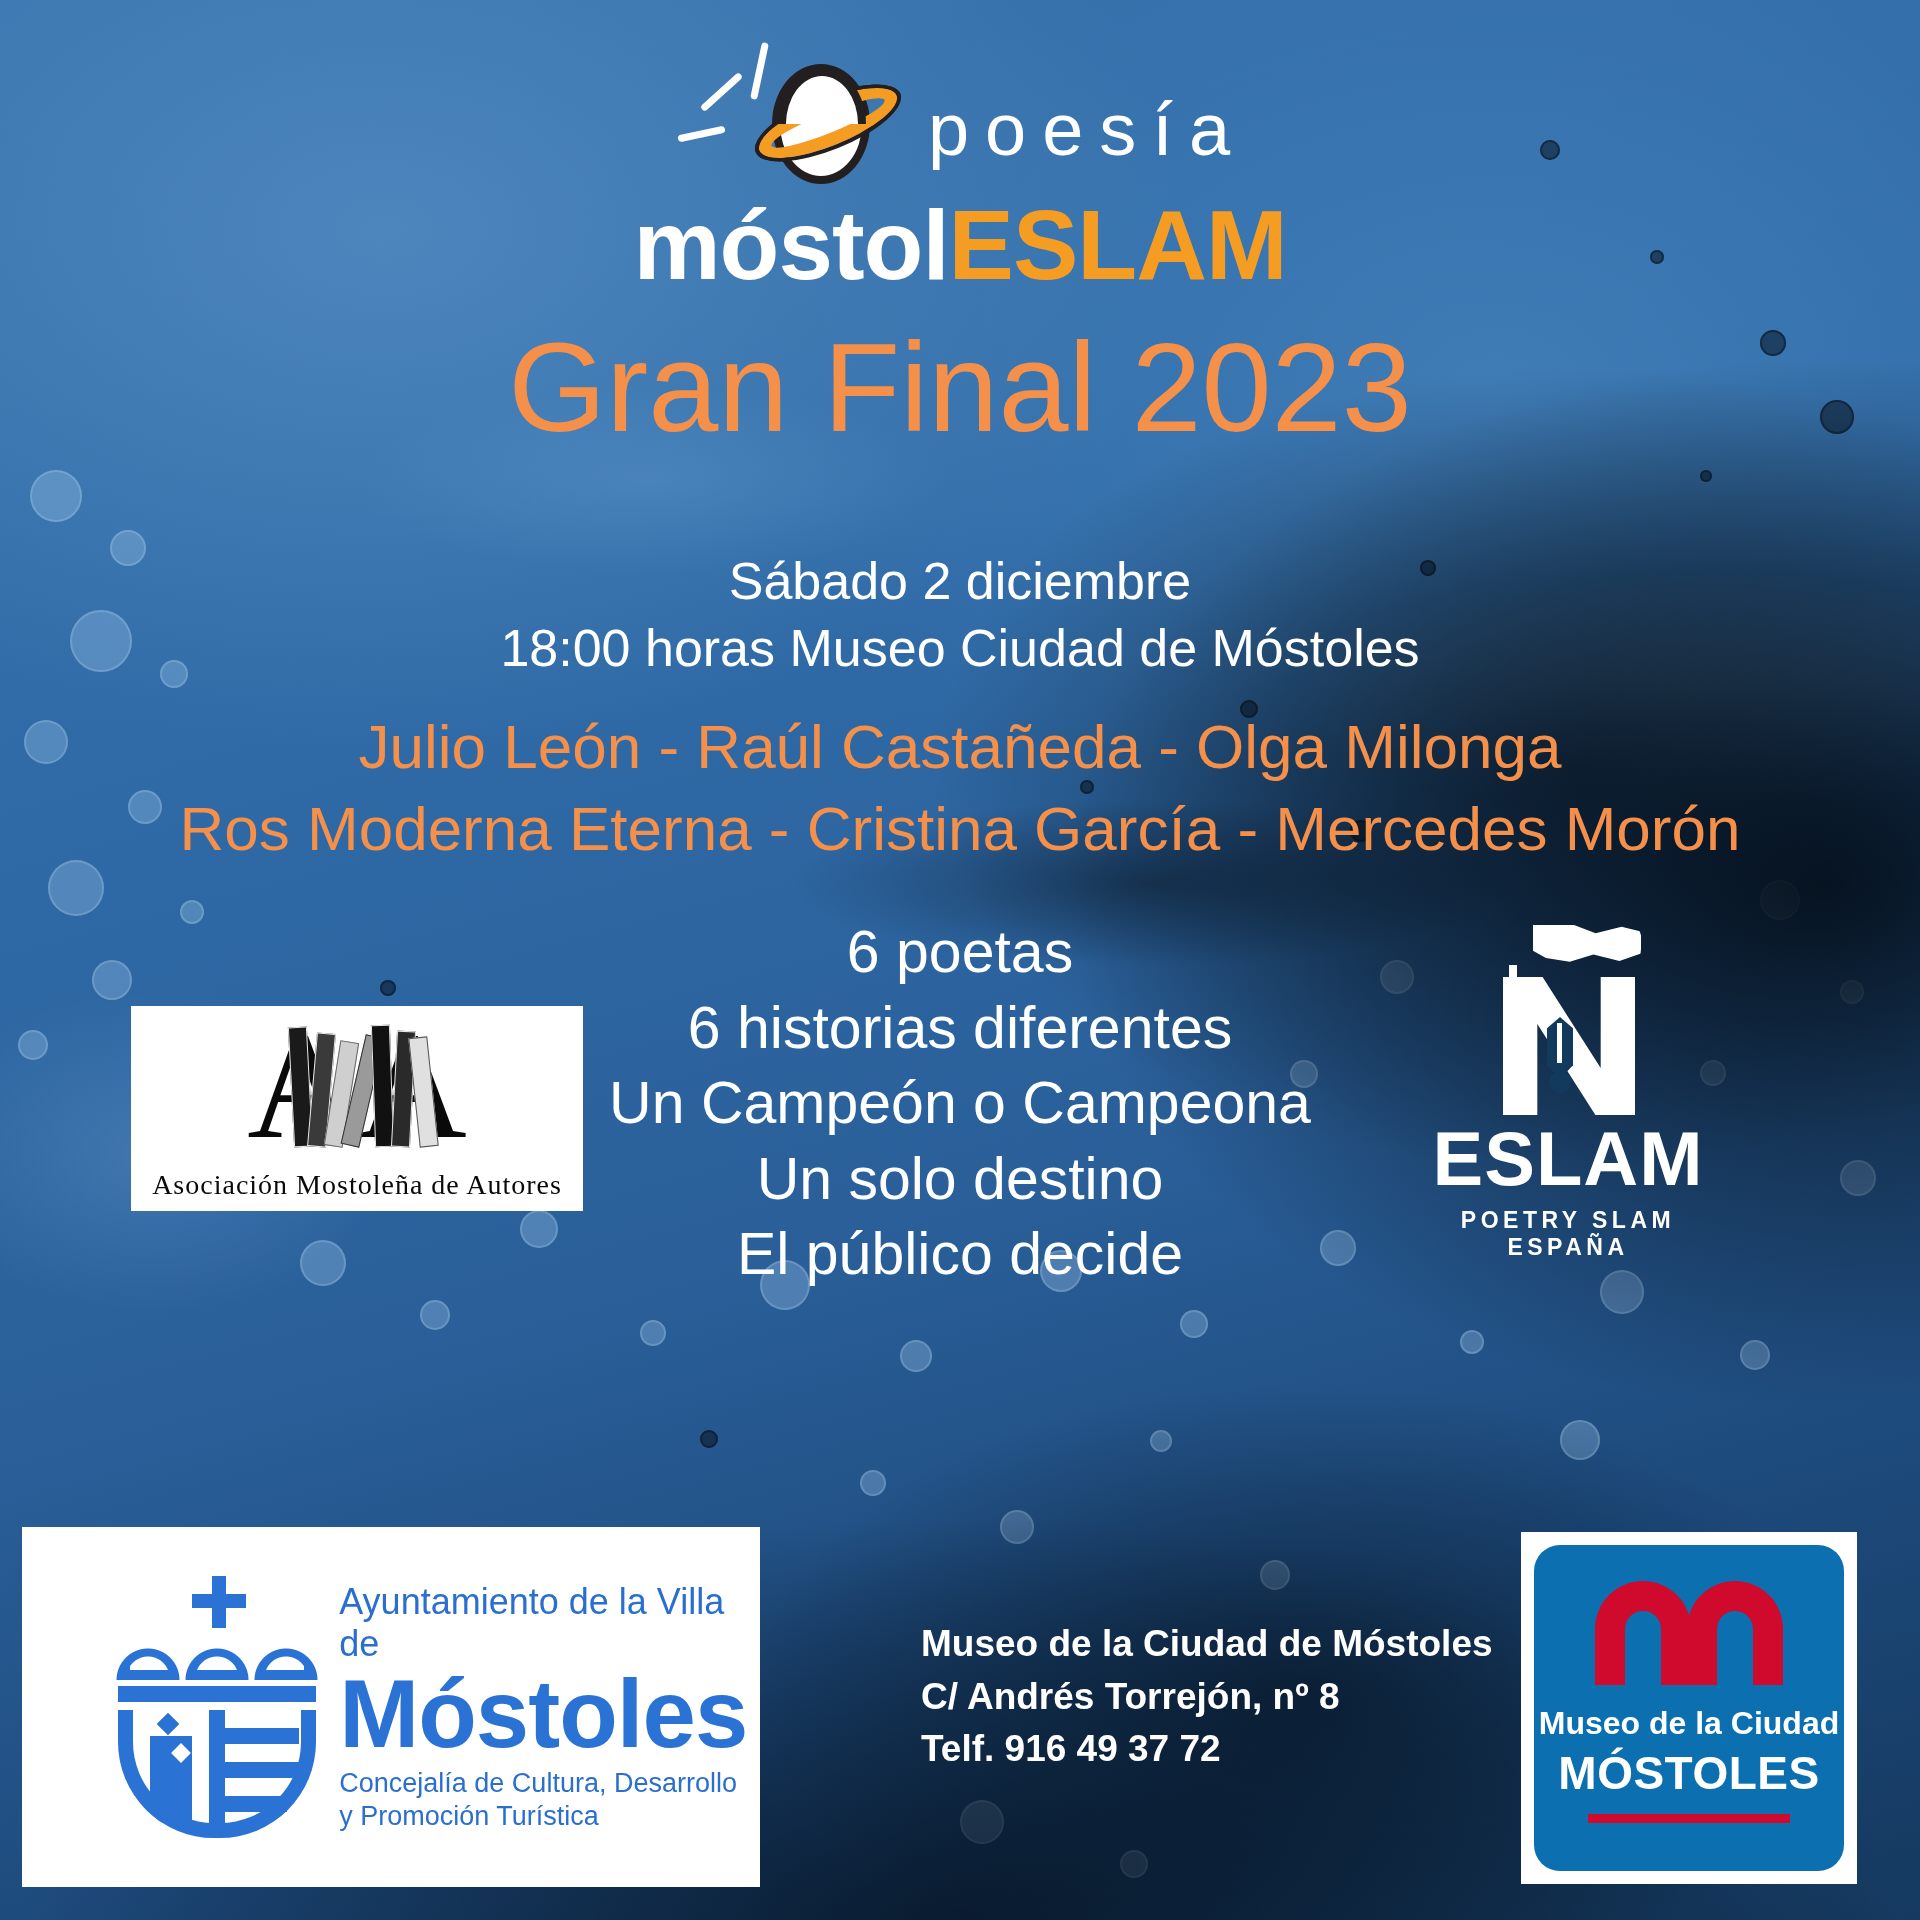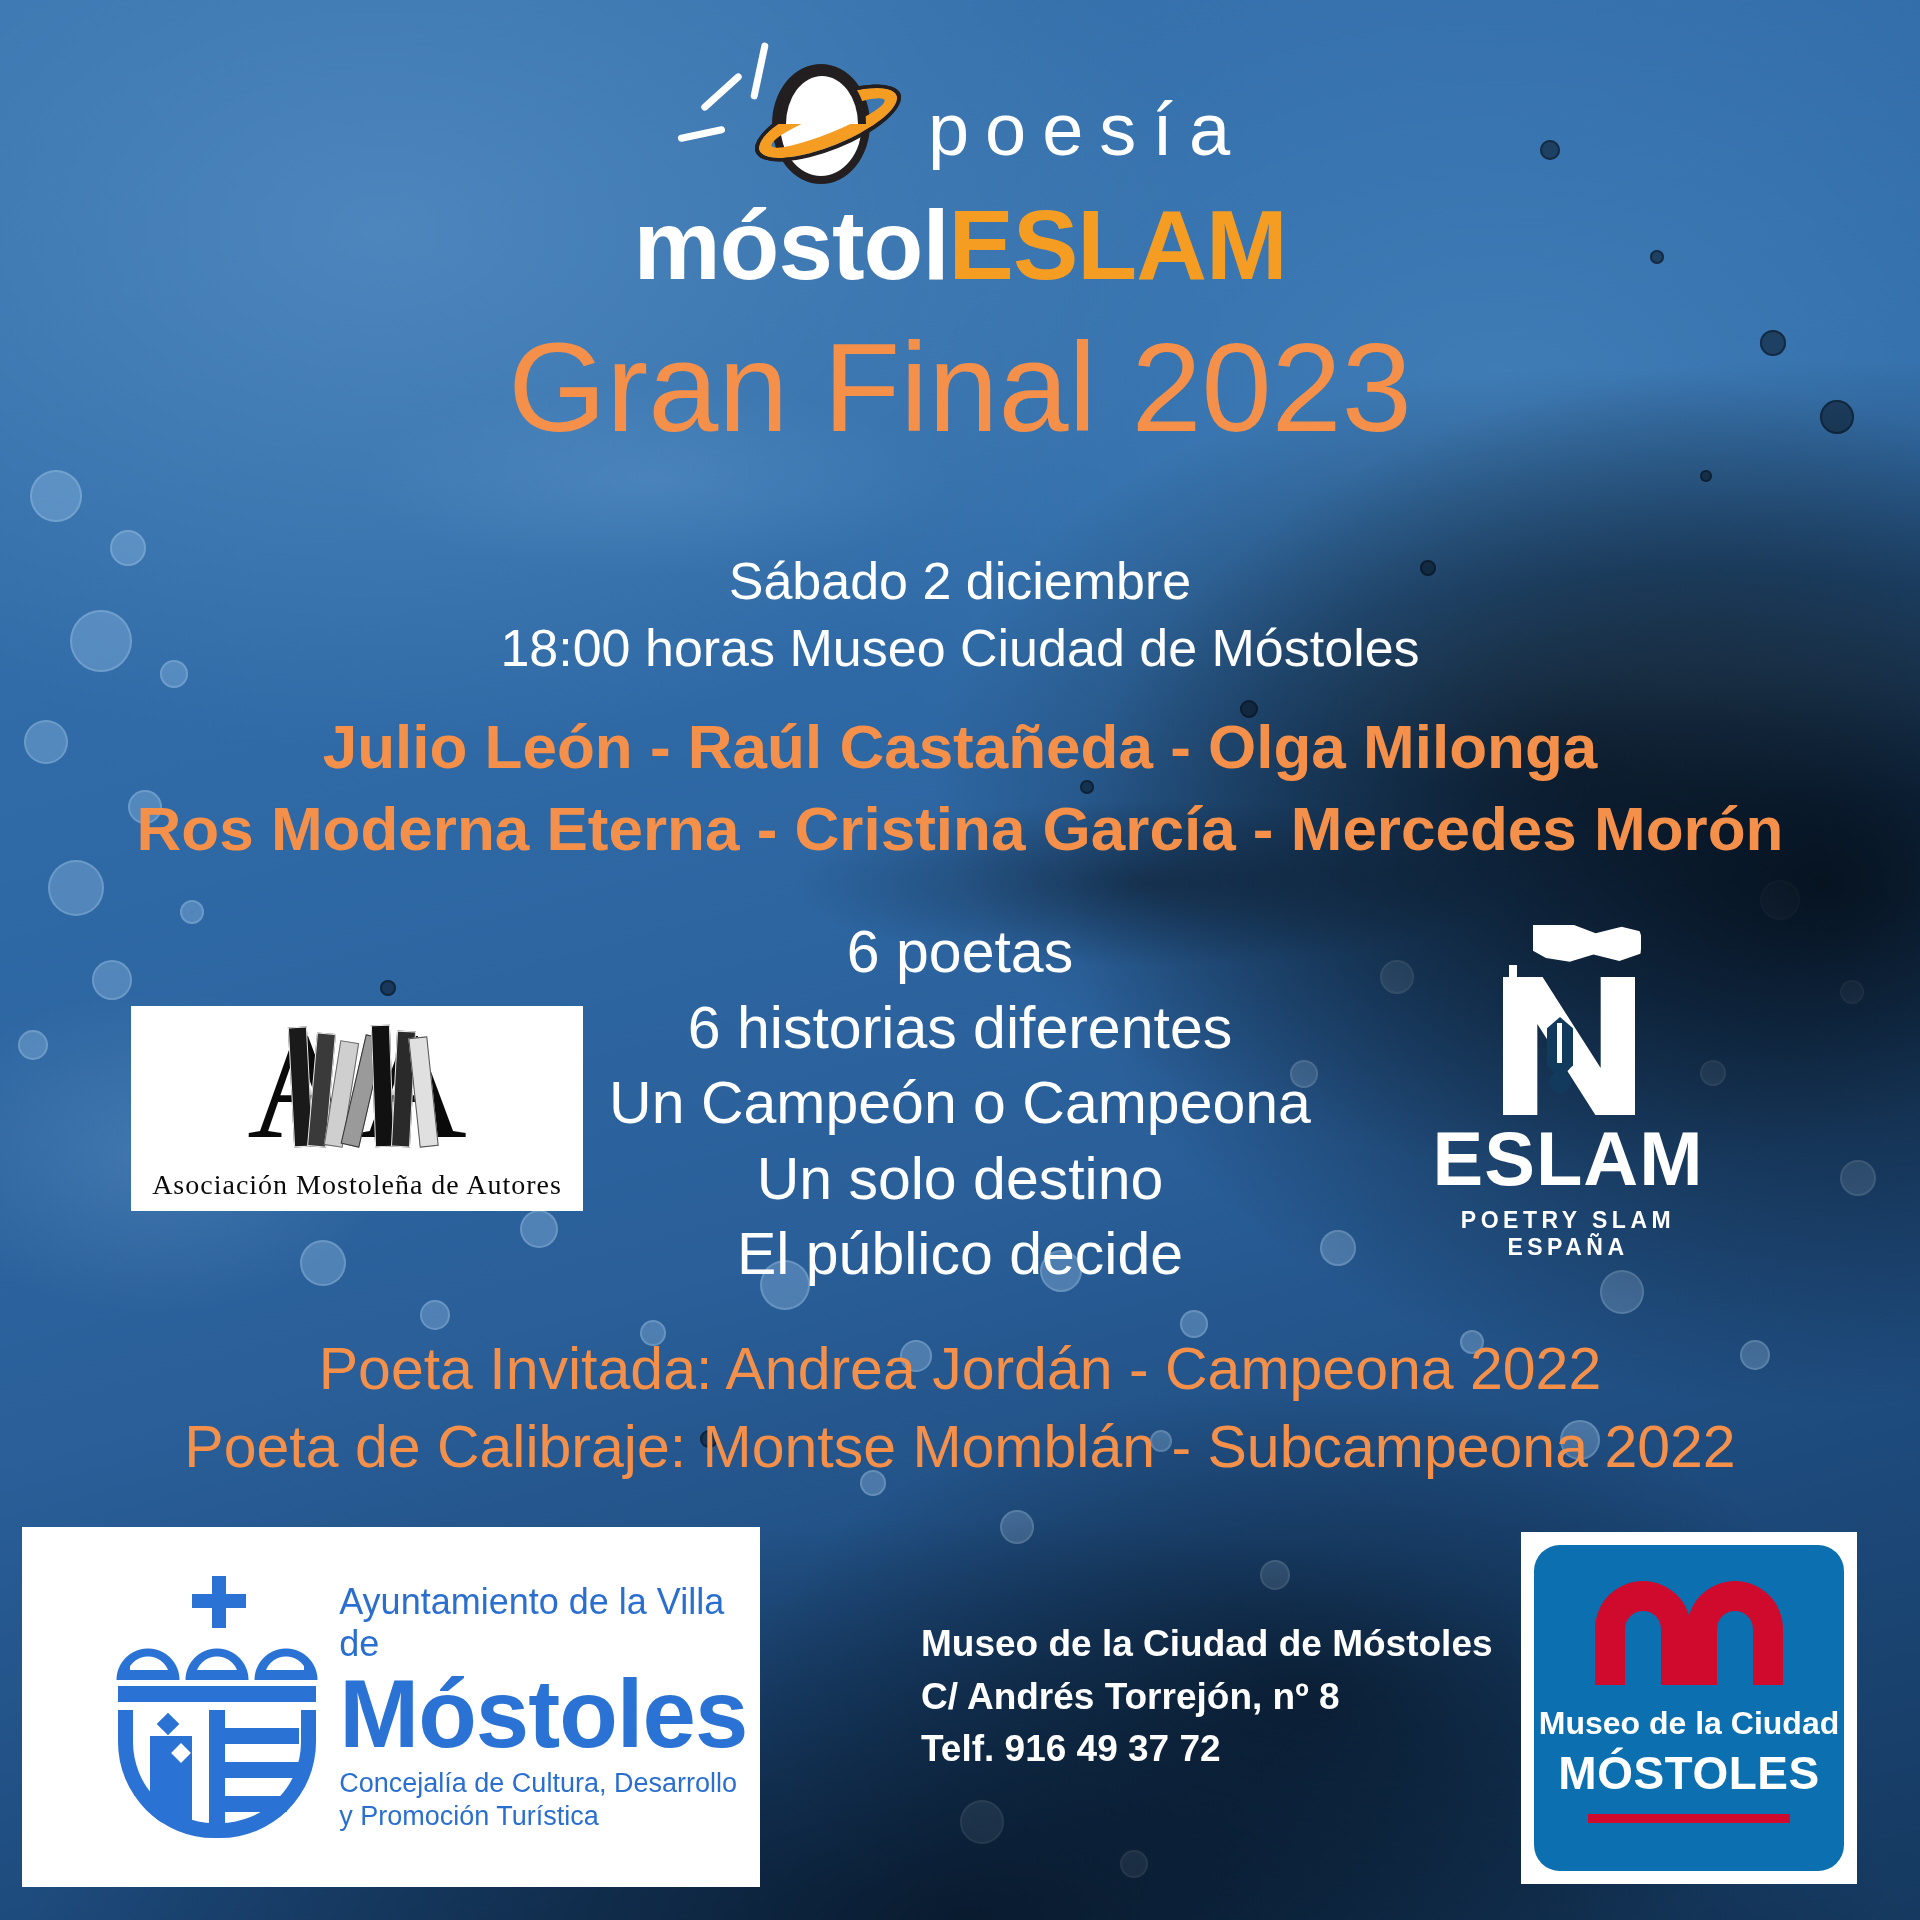--- a/index.html
+++ b/index.html
@@ -148,21 +148,21 @@
   }
 
   
   .poets {
     position: absolute;
     left: 0; right: 0; top: 706px;
     text-align: center;
     color: #f5904b;
     font-size: 62px;
     line-height: 1.32;
-    font-weight: 700;
+    font-weight: 400;
   }
 
   
   .claims {
     position: absolute;
     left: 0; right: 0; top: 915px;
     text-align: center;
     color: #ffffff;
     font-size: 59px;
     line-height: 1.28;
@@ -504,24 +504,20 @@
       <div class="enye-pen">
         <div class="nib"></div>
         <div class="slit"></div>
         <div class="dot"></div>
       </div>
     </div>
     <div class="eslam-word">ESLAM</div>
     <div class="eslam-tag">POETRY SLAM ESPAÑA</div>
   </div>
 
-  <div class="invited">
-    <div>Poeta Invitada: Andrea Jordán - Campeona 2022</div>
-    <div>Poeta de Calibraje: Montse Momblán - Subcampeona 2022</div>
-  </div>
 
   <div class="ayto">
     <div class="shield">
       <div class="cross-v"></div>
         <div class="cross-h"></div>
       <div class="crown"></div>
         <div class="crownmask"></div>
       <div class="band"></div>
       <div class="body"></div>
       <div class="mid"></div>

